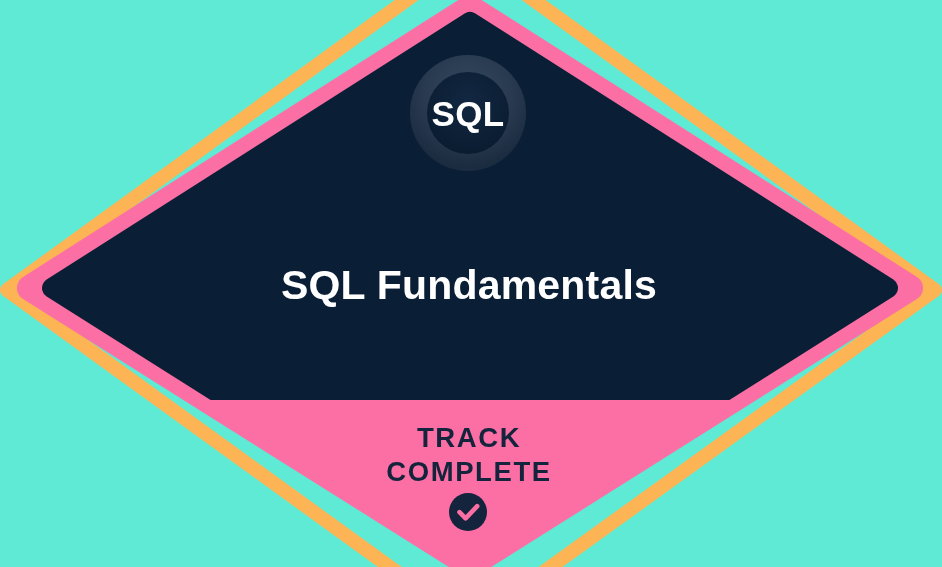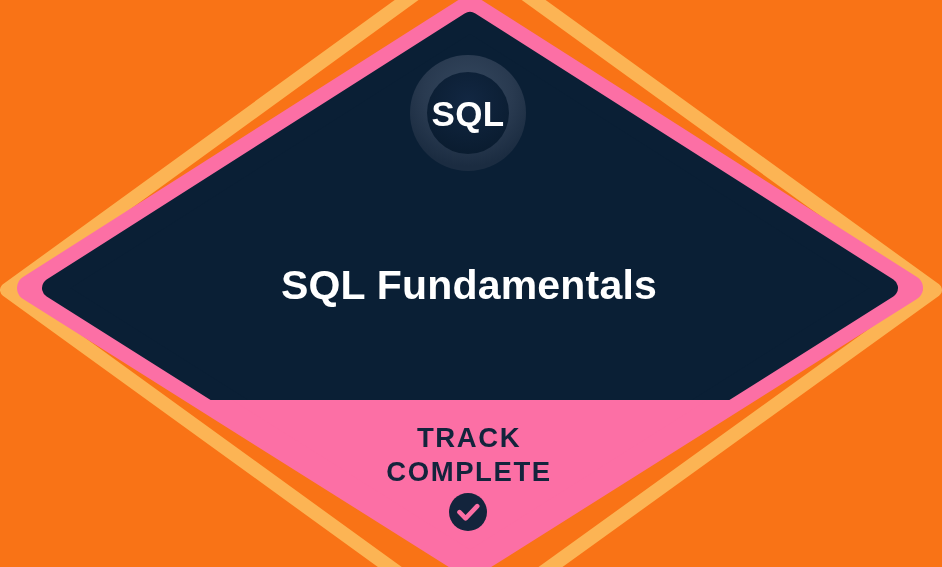--- a/index.html
+++ b/index.html
@@ -11,21 +11,21 @@
   body {
     width: 942px;
     height: 567px;
     overflow: hidden;
     font-family: "Liberation Sans", sans-serif;
   }
   #badge-root {
     position: relative;
     width: 942px;
     height: 567px;
-    background: #f97316;
+    background: #5eead4;
   }
   #badge-svg {
     position: absolute;
     left: 0;
     top: 0;
     width: 942px;
     height: 567px;
     display: block;
   }
   .svg-text {

